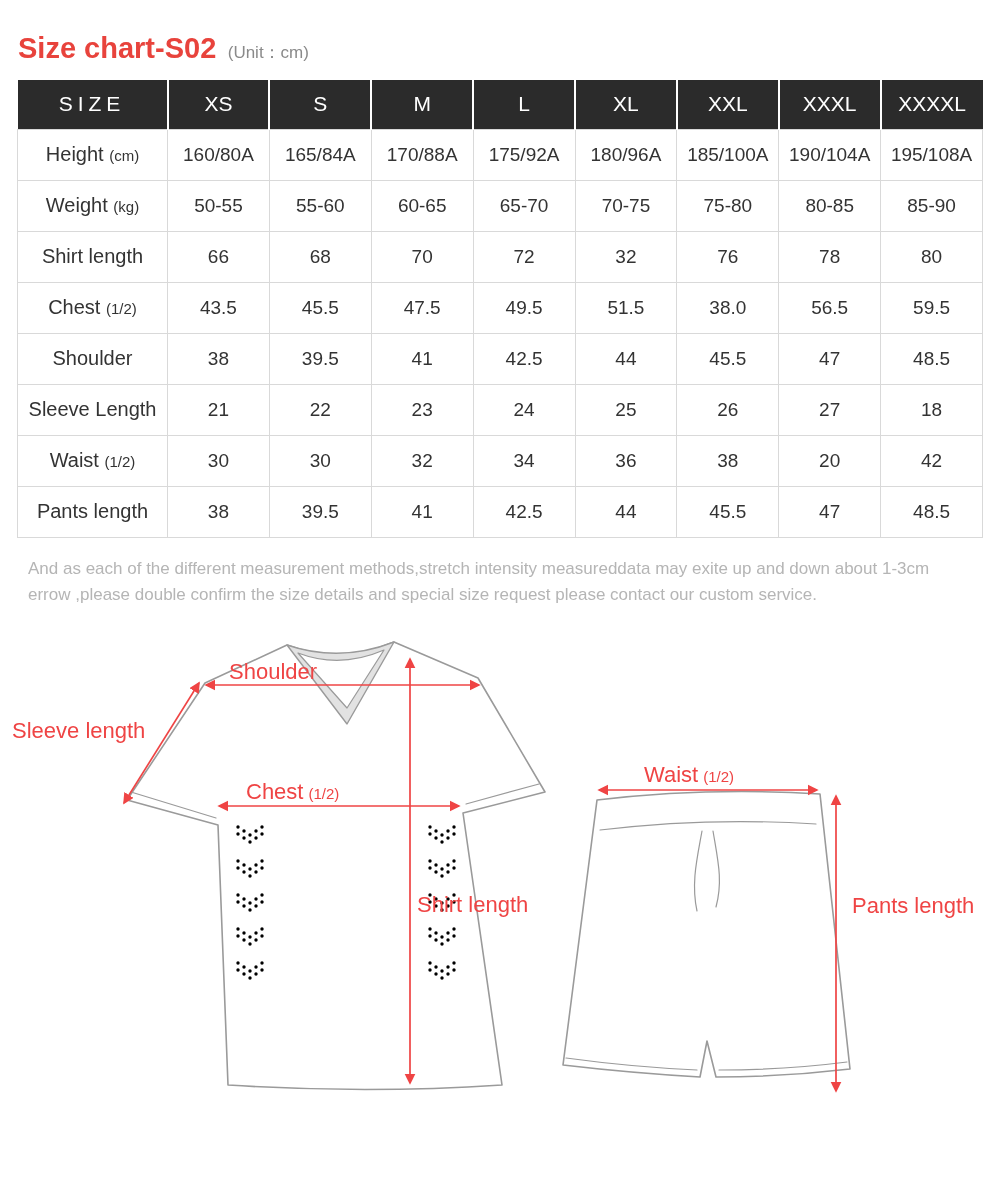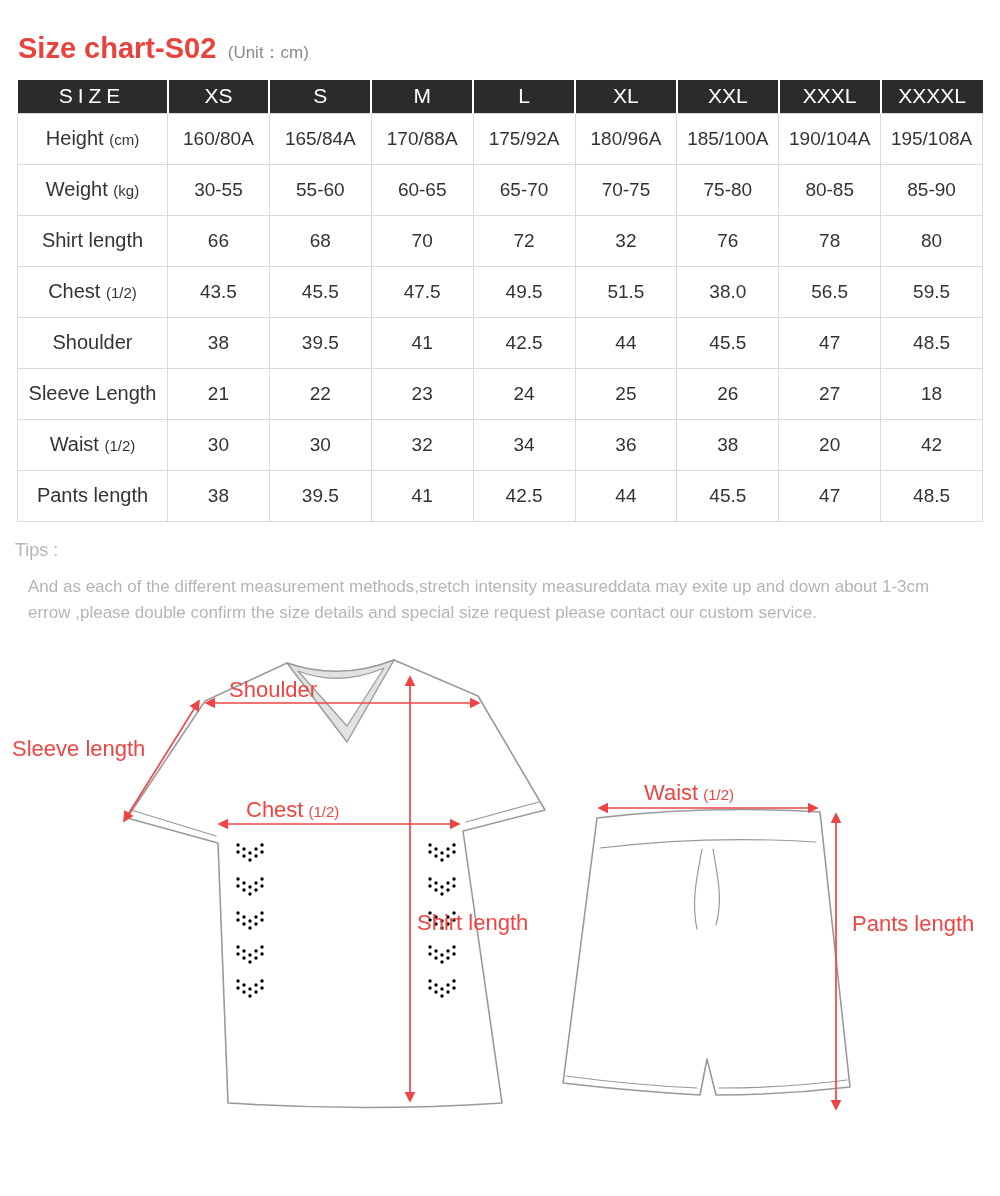--- a/index.html
+++ b/index.html
@@ -6,21 +6,21 @@
   html,body { margin:0; padding:0; background:#fff; }
   body { font-family:"Liberation Sans", sans-serif; }
   .page { position:relative; width:1000px; height:1196px; background:#fff; overflow:hidden; }
 
   .header { padding:32px 0 0 18px; }
   .title { display:inline; color:var(--color-accent,#e8433c); font-size:29px; font-weight:700; }
   .unit { color:#8a8a8a; font-size:17px; margin-left:7px; }
 
   table.size-table { width:966px; margin:15px 17px 0 17px; border-collapse:collapse; table-layout:fixed; }
   .size-table th { background:var(--color-header_bg,#2b2b2b); color:var(--color-header_text,#fff);
-    font-weight:400; font-size:21px; height:33px; border-left:2px solid #fff; }
+    font-weight:400; font-size:21px; height:49px; border-left:2px solid #fff; }
   .size-table th:first-child { border-left:none; letter-spacing:5px; }
   .size-table td { border:1px solid var(--color-border_gray,#d9d9d9); height:51px; text-align:center;
     font-size:19px; color:var(--color-body_text,#333); }
   .size-table td.rowlabel { font-size:20px; }
   .size-table td.rowlabel .sub { font-size:15px; }
 
   .tips { margin:18px 15px 0 15px; }
   .tips-heading { color:var(--color-tips_text,#b5b5b5); font-size:18px; margin:0 0 7px 0; }
   .tips-body { color:var(--color-tips_text,#b5b5b5); font-size:17px; line-height:26px; margin:13px; width:945px; }
 
@@ -76,21 +76,21 @@
         <td>165/84A</td>
         <td>170/88A</td>
         <td>175/92A</td>
         <td>180/96A</td>
         <td>185/100A</td>
         <td>190/104A</td>
         <td>195/108A</td>
       </tr>
       <tr>
         <td class="rowlabel"><span>Weight</span> <span class="sub">(kg)</span></td>
-        <td>30-55</td>
+        <td>50-55</td>
         <td>55-60</td>
         <td>60-65</td>
         <td>65-70</td>
         <td>70-75</td>
         <td>75-80</td>
         <td>80-85</td>
         <td>85-90</td>
       </tr>
       <tr>
         <td class="rowlabel"><span>Shirt length</span><span class="sub"></span></td>
@@ -155,21 +155,20 @@
         <td>42.5</td>
         <td>44</td>
         <td>45.5</td>
         <td>47</td>
         <td>48.5</td>
       </tr>
     </tbody>
   </table>
 
   <div class="tips">
-    <p class="tips-heading">Tips :</p>
     <p class="tips-body">And as each of the different measurement methods,stretch intensity measureddata may exite up and down about 1-3cm errow ,please double confirm the size details and special size request please contact our custom service.</p>
   </div>
 
   <svg class="diagram" width="1000" height="520" viewBox="0 0 1000 520">
     <defs>
       <marker id="arr" viewBox="0 0 10 10" refX="8.5" refY="5" markerWidth="6.5" markerHeight="6.5" orient="auto-start-reverse">
         <path class="arrowhead" d="M0,0 L10,5 L0,10 z"></path>
       </marker>
       <g id="dotc">
         <circle cx="0" cy="0" r="1.7"></circle>

